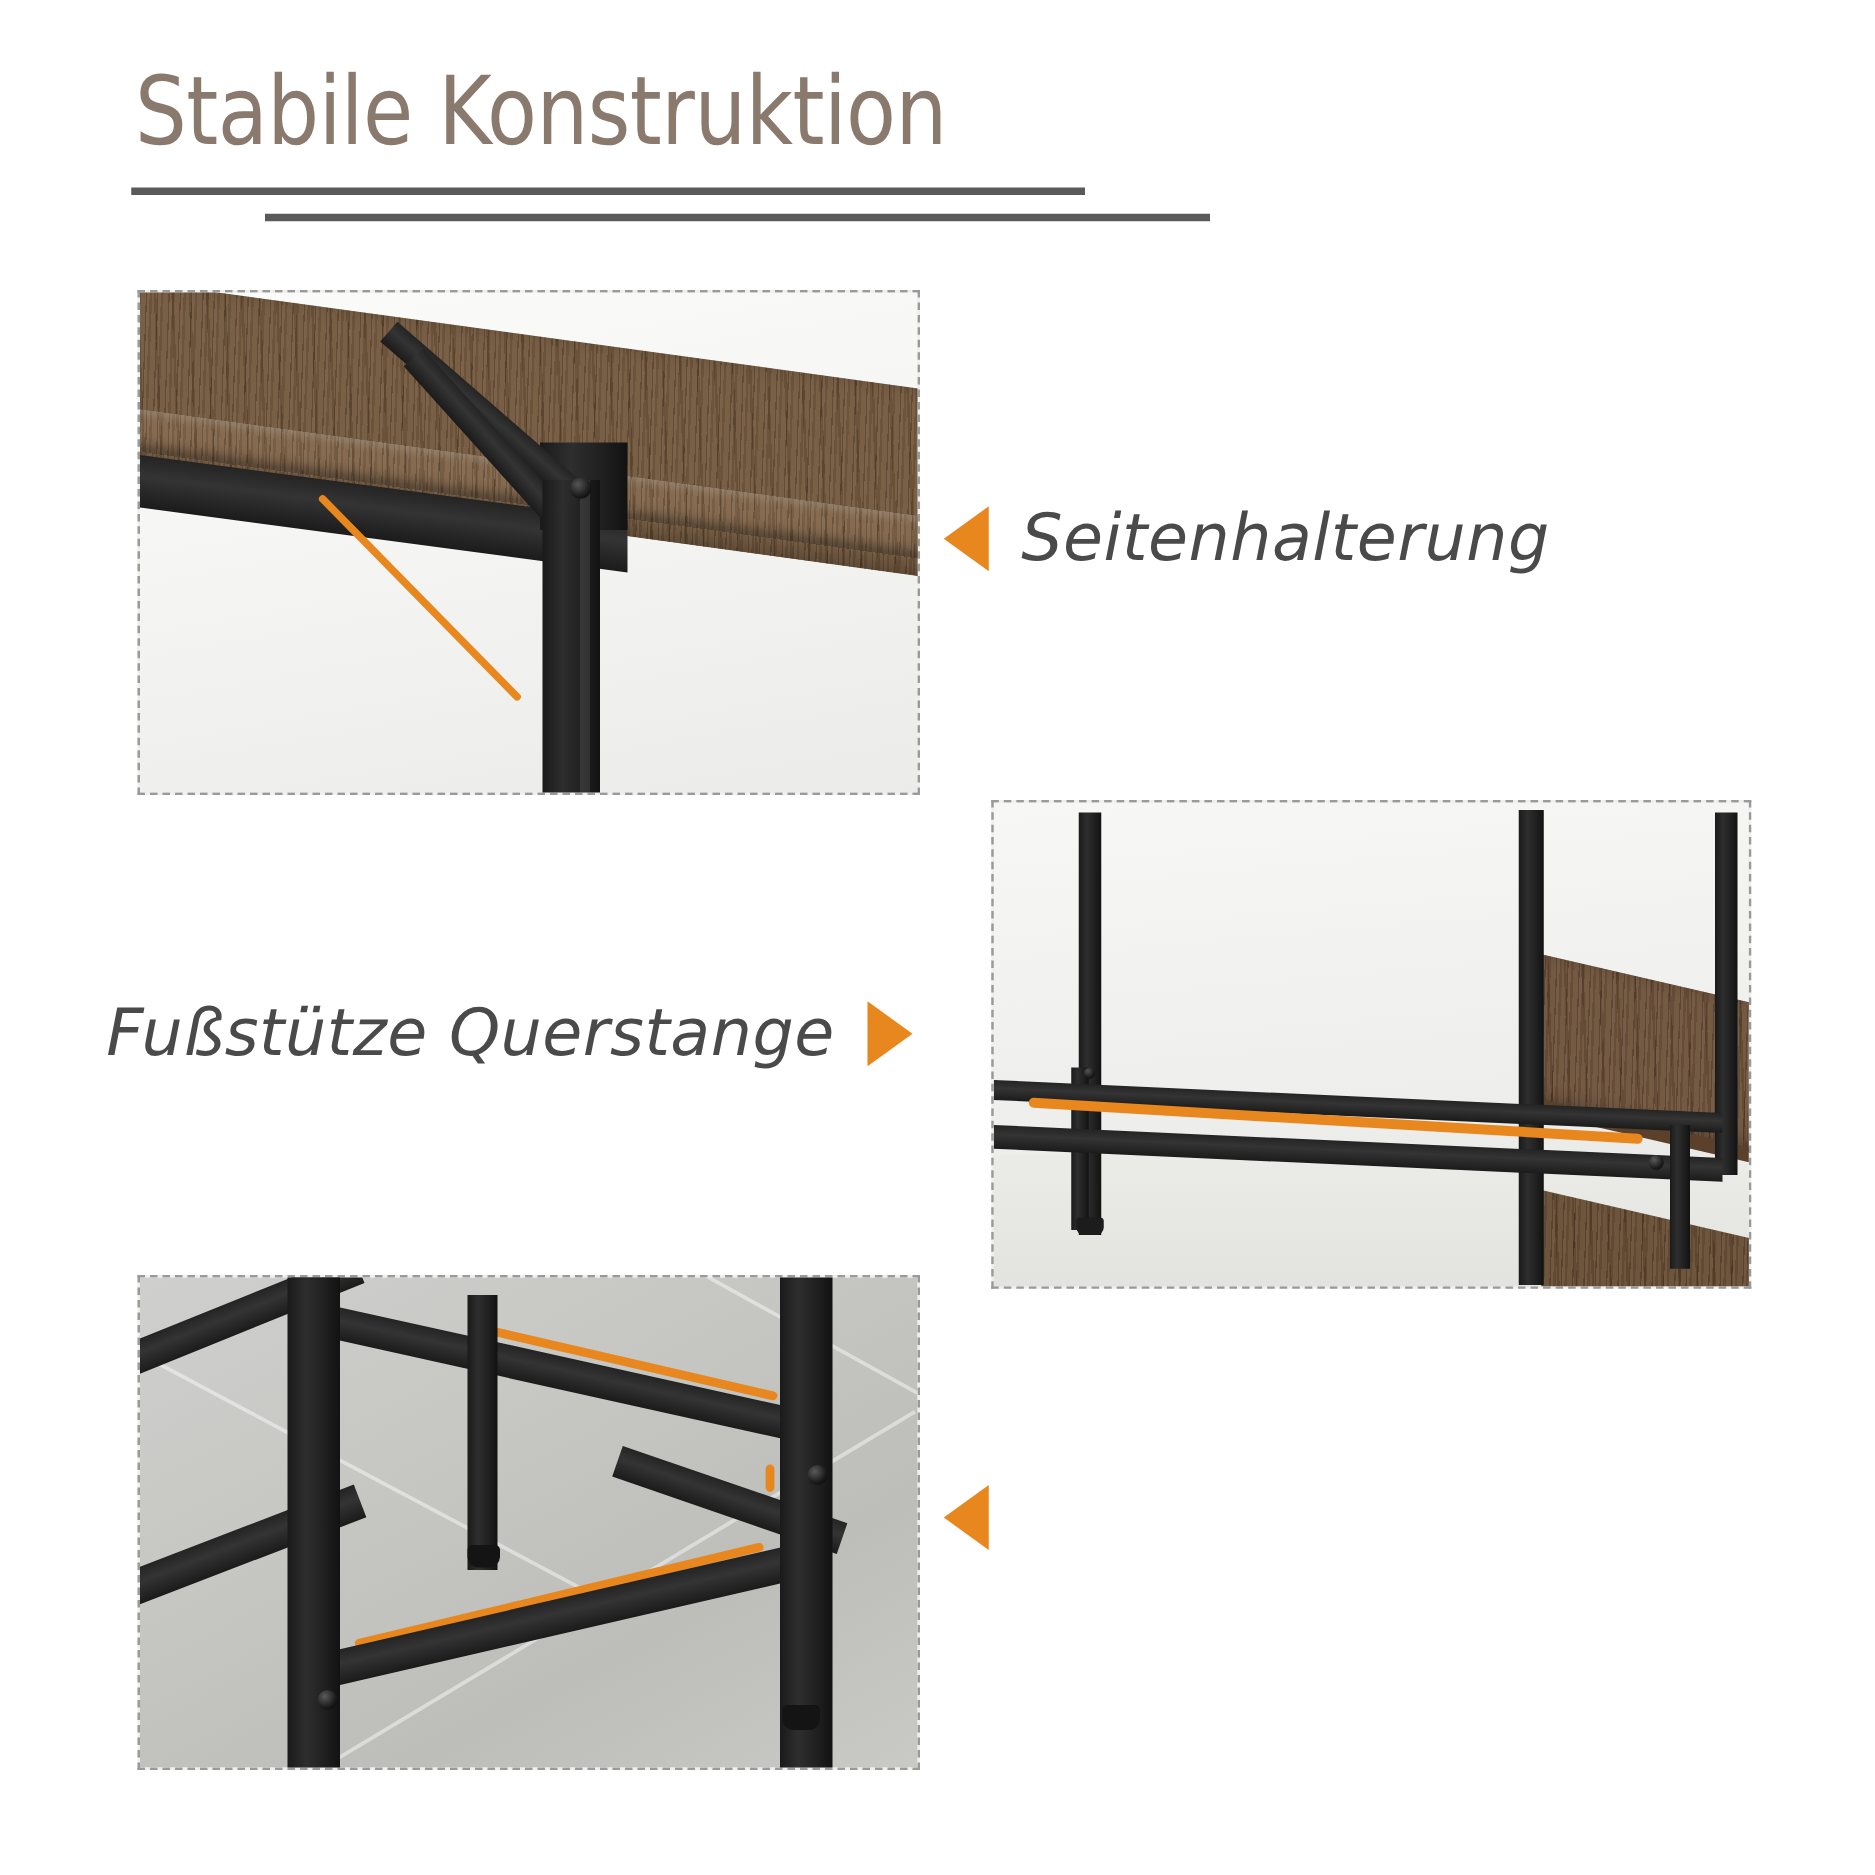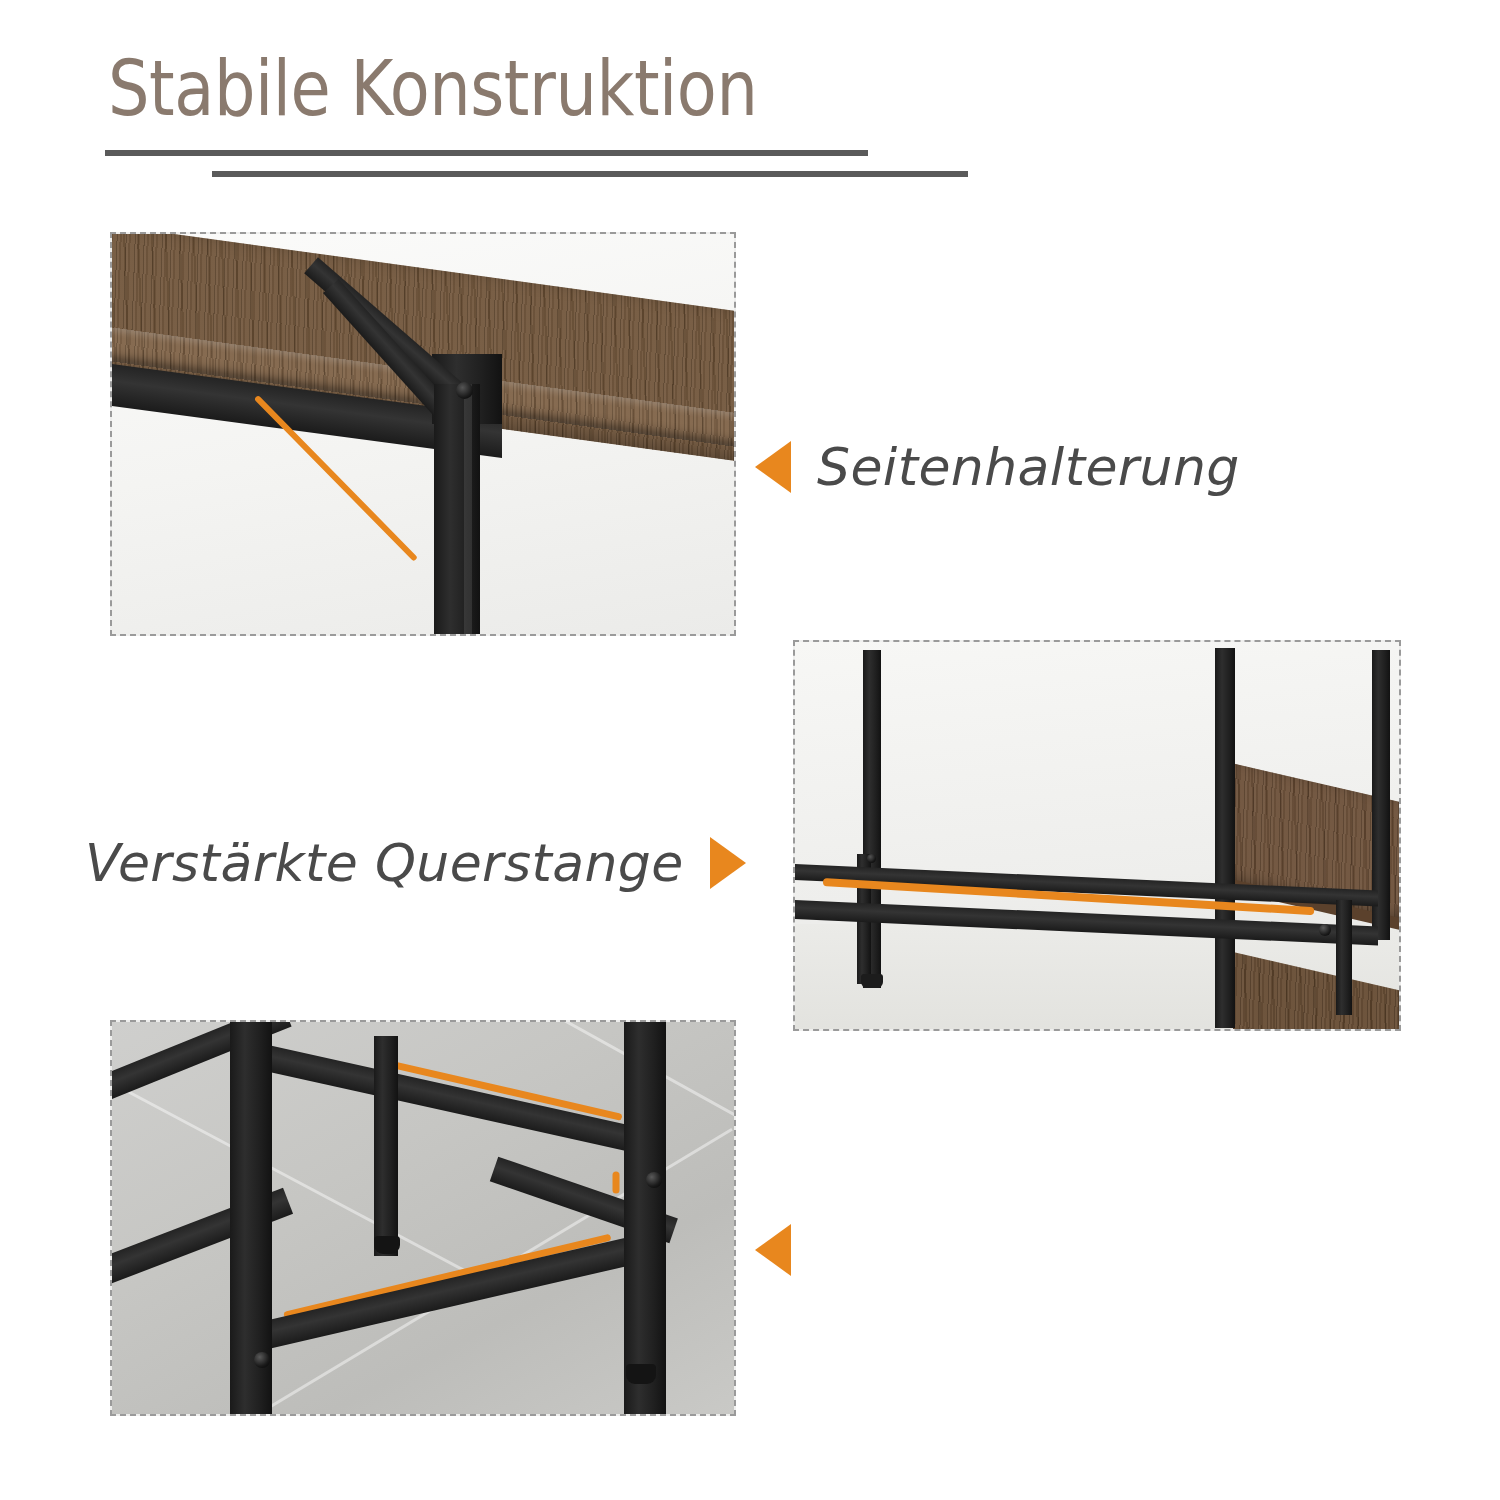--- a/index.html
+++ b/index.html
@@ -248,21 +248,20 @@
                 transform: rotate(-13.5deg); transform-origin: left center; border-radius:4px; }
   .p3-orangeC { position:absolute; left: 504px; top: 146px; width: 22px; height: 7px;
                 transform: rotate(90deg); transform-origin: left center; border-radius:4px; }
 
   
   .label {
     position: absolute;
     display: flex;
     align-items: center;
     white-space: nowrap;
-    margin-top: 36px;
   }
   .label-text {
     font-family: "DejaVu Sans", "Liberation Sans", sans-serif;
     font-size: 52px;
     line-height: 62px;
     font-style: italic;
     font-weight: 300;
     color: #4a4a4a;
     letter-spacing: 0.4px;
   }
@@ -311,21 +310,21 @@
       <div class="p1-orange orange-line"></div>
     </div>
   </div>
 
   <div class="label label-side">
     <span class="tri tri-left"></span>
     <span class="label-text">Seitenhalterung</span>
   </div>
 
   <div class="label label-cross">
-    <span class="label-text">Verstärkte Querstange</span>
+    <span class="label-text">Fußstütze Querstange</span>
     <span class="tri tri-right"></span>
   </div>
 
   <div class="panel panel-cross">
     <div class="photo">
       <div class="p2-wall"></div>
       <div class="p2-floor"></div>
       <div class="p2-shelf-a shelf"></div>
       <div class="p2-shelf-a-edge"></div>
       <div class="p2-shelf-b shelf"></div>

